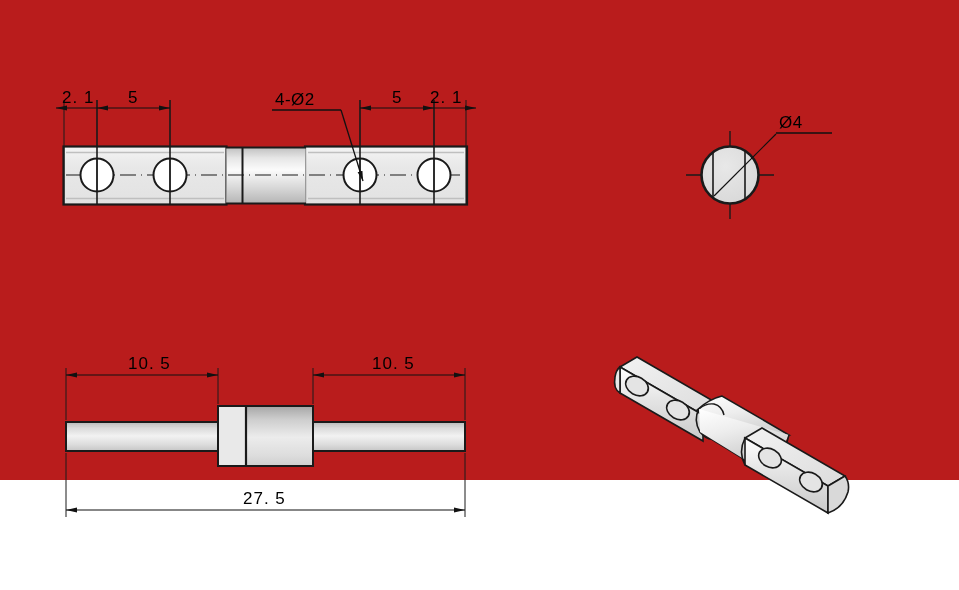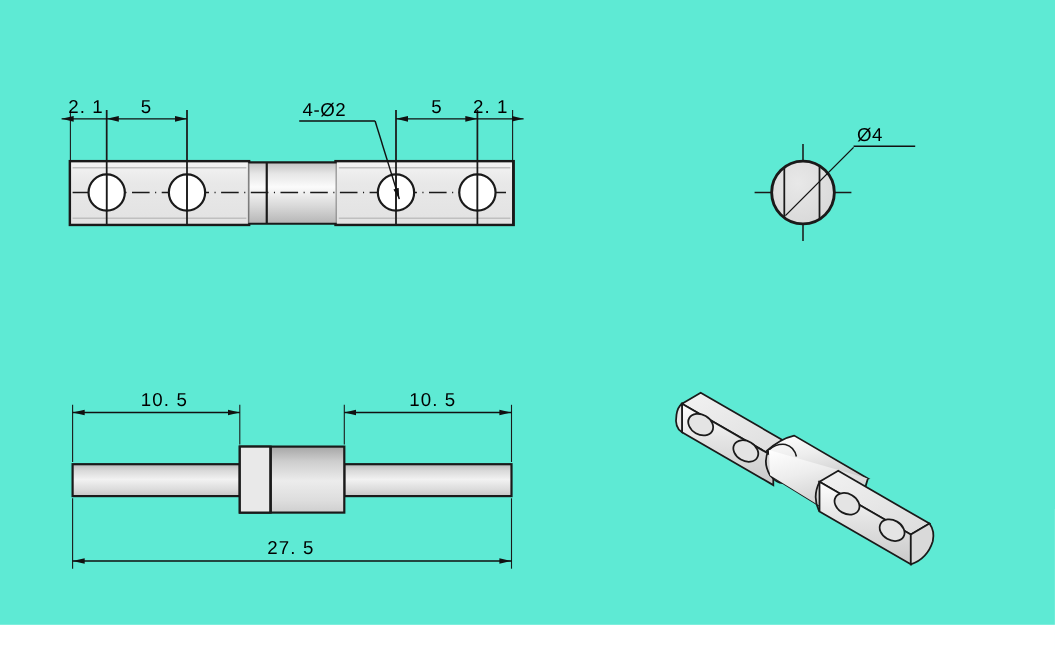--- a/index.html
+++ b/index.html
@@ -1,18 +1,18 @@
 <!DOCTYPE html>
 <html><head>
 <meta charset="utf-8">
 <style>
   html,body{margin:0;padding:0;background:#ffffff;}
   body{width:959px;height:590px;overflow:hidden;
        font-family:"Liberation Sans", sans-serif;color:#000;}
-  #sheet{position:relative;width:959px;height:568px;background:#5eead4;}
+  #sheet{position:relative;width:959px;height:480px;background:#b91c1c;}
   svg{position:absolute;left:0;top:0;}
   .dimtxt{font-family:"Liberation Sans", sans-serif;font-size:17px;fill:#000;letter-spacing:1px;}
   .lbl{font-family:"Liberation Sans", sans-serif;font-size:17px;fill:#000;letter-spacing:0.5px;}
 </style>
 </head>
 <body>
 
 <div id="sheet">
 
 <svg width="959" height="590" viewBox="0 0 959 590">

